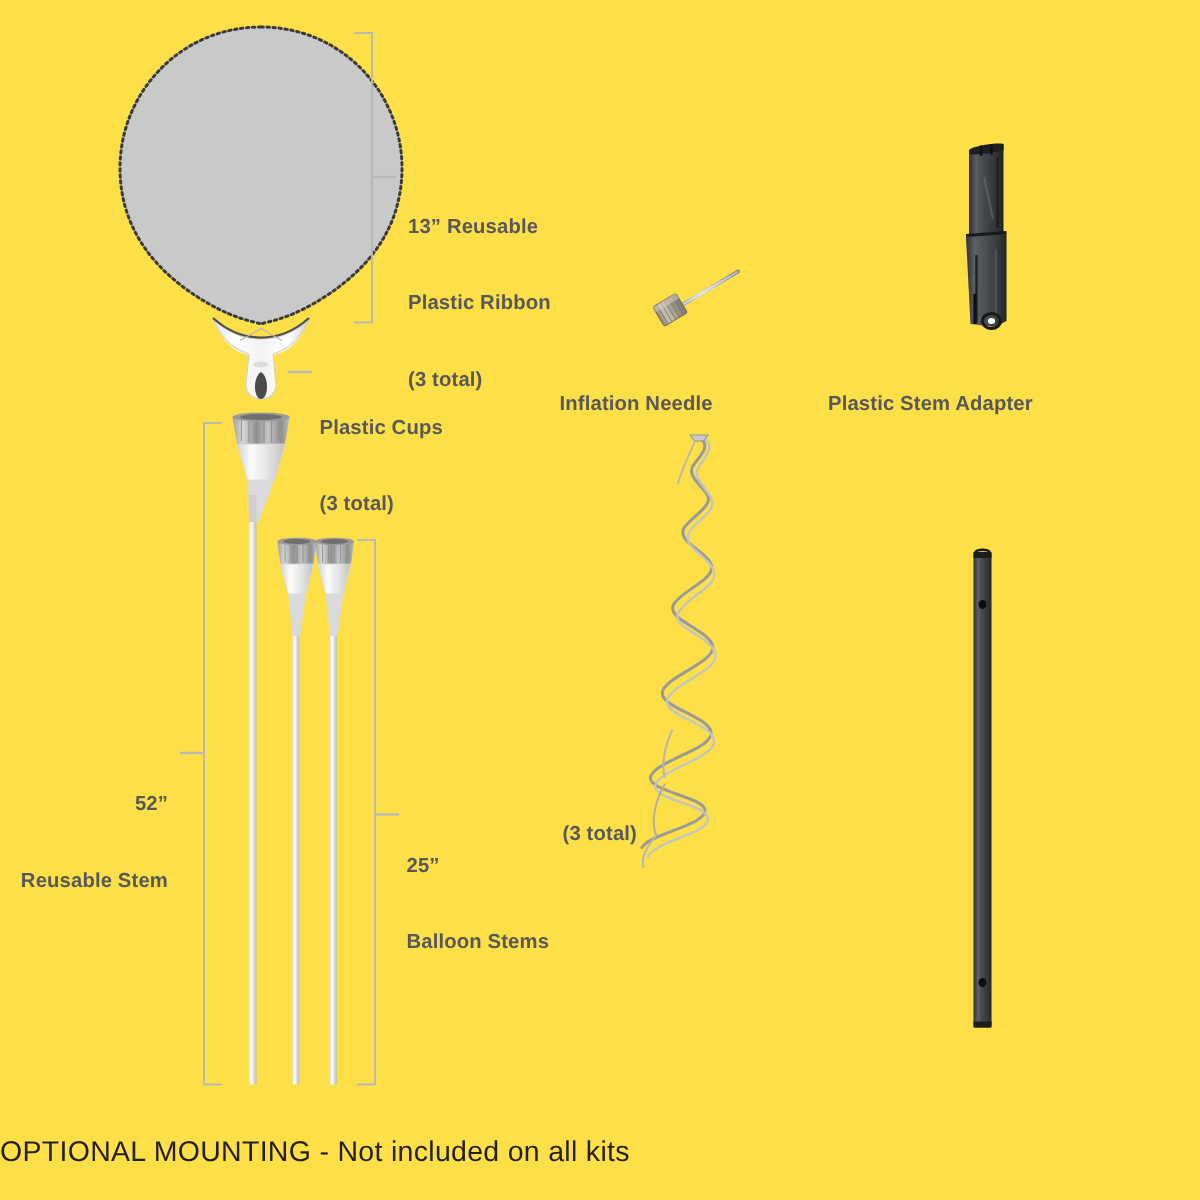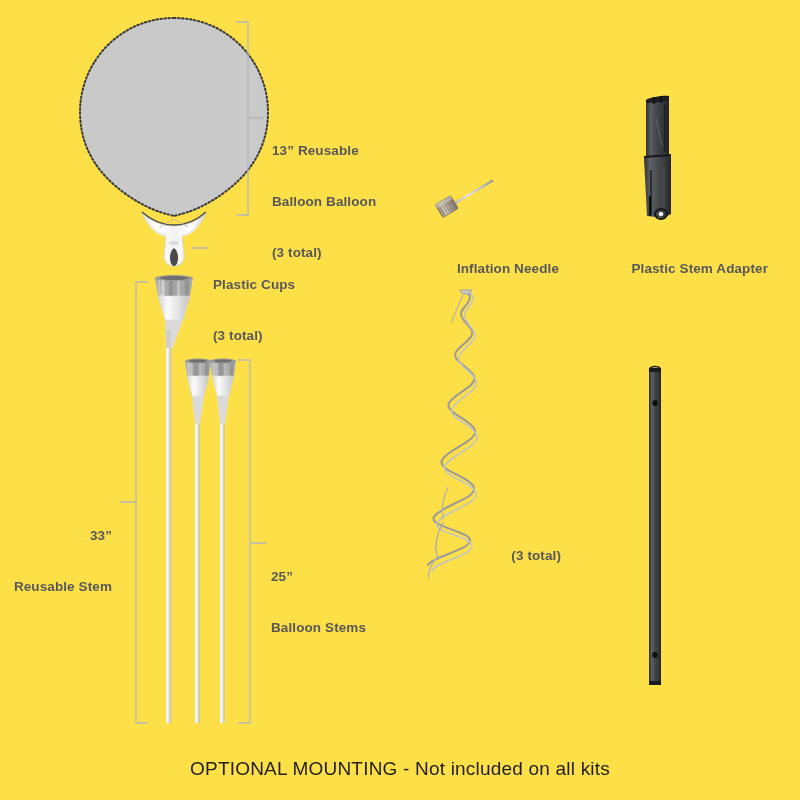--- a/index.html
+++ b/index.html
@@ -28,28 +28,28 @@
   .lbl {
     position: absolute;
     color: #58585a;
     font-weight: bold;
     font-size: 13.5px;
     line-height: 17px;
     letter-spacing: 0.1px;
     white-space: pre;
   }
   .lbl.r { text-align: right; }
-  .lbl.c { text-align: right; }
+  .lbl.c { text-align: left; }
   .lbl.l { text-align: left; }
   #caption {
     position: absolute;
     left: 0;
     top: 758px;
     width: 800px;
-    text-align: center;
+    text-align: left;
     color: #231f20;
     font-size: 19px;
     font-weight: normal;
     letter-spacing: 0.2px;
     white-space: pre;
   }
 </style>
 </head>
 <body>
 
@@ -295,31 +295,31 @@
       <rect x="649" y="368" width="12" height="4" fill="#1a1c1f"></rect>
       <rect x="649" y="681" width="12" height="4" fill="#1a1c1f"></rect>
       <rect x="651.5" y="372" width="2" height="309" fill="#62666a" opacity="0.5"></rect>
       <ellipse cx="655" cy="403" rx="2.6" ry="3" fill="#0c0d0f"></ellipse>
       <ellipse cx="655" cy="655" rx="2.6" ry="3" fill="#0c0d0f"></ellipse>
     </g>
   </svg>
 
   <div class="lbl l" style="left:272px; top:108px; width:130px;">
     <div>13” Reusable</div>
-    <div>Balloon Balloon</div>
+    <div>Plastic Ribbon</div>
     <div>(3 total)</div>
   </div>
 
   <div class="lbl l" style="left:213px; top:242px; width:150px;">
     <div>Plastic Cups</div>
     <div>(3 total)</div>
   </div>
 
   <div class="lbl r" style="left:0px; top:493px; width:112px;">
-    <div>33”</div>
+    <div>52”</div>
     <div>Reusable Stem</div>
   </div>
 
   <div class="lbl l" style="left:271px; top:534px; width:150px;">
     <div>25”</div>
     <div>Balloon Stems</div>
   </div>
 
   <div class="lbl c" style="left:373px; top:226px; width:186px;">
     <div>Inflation Needle</div>

